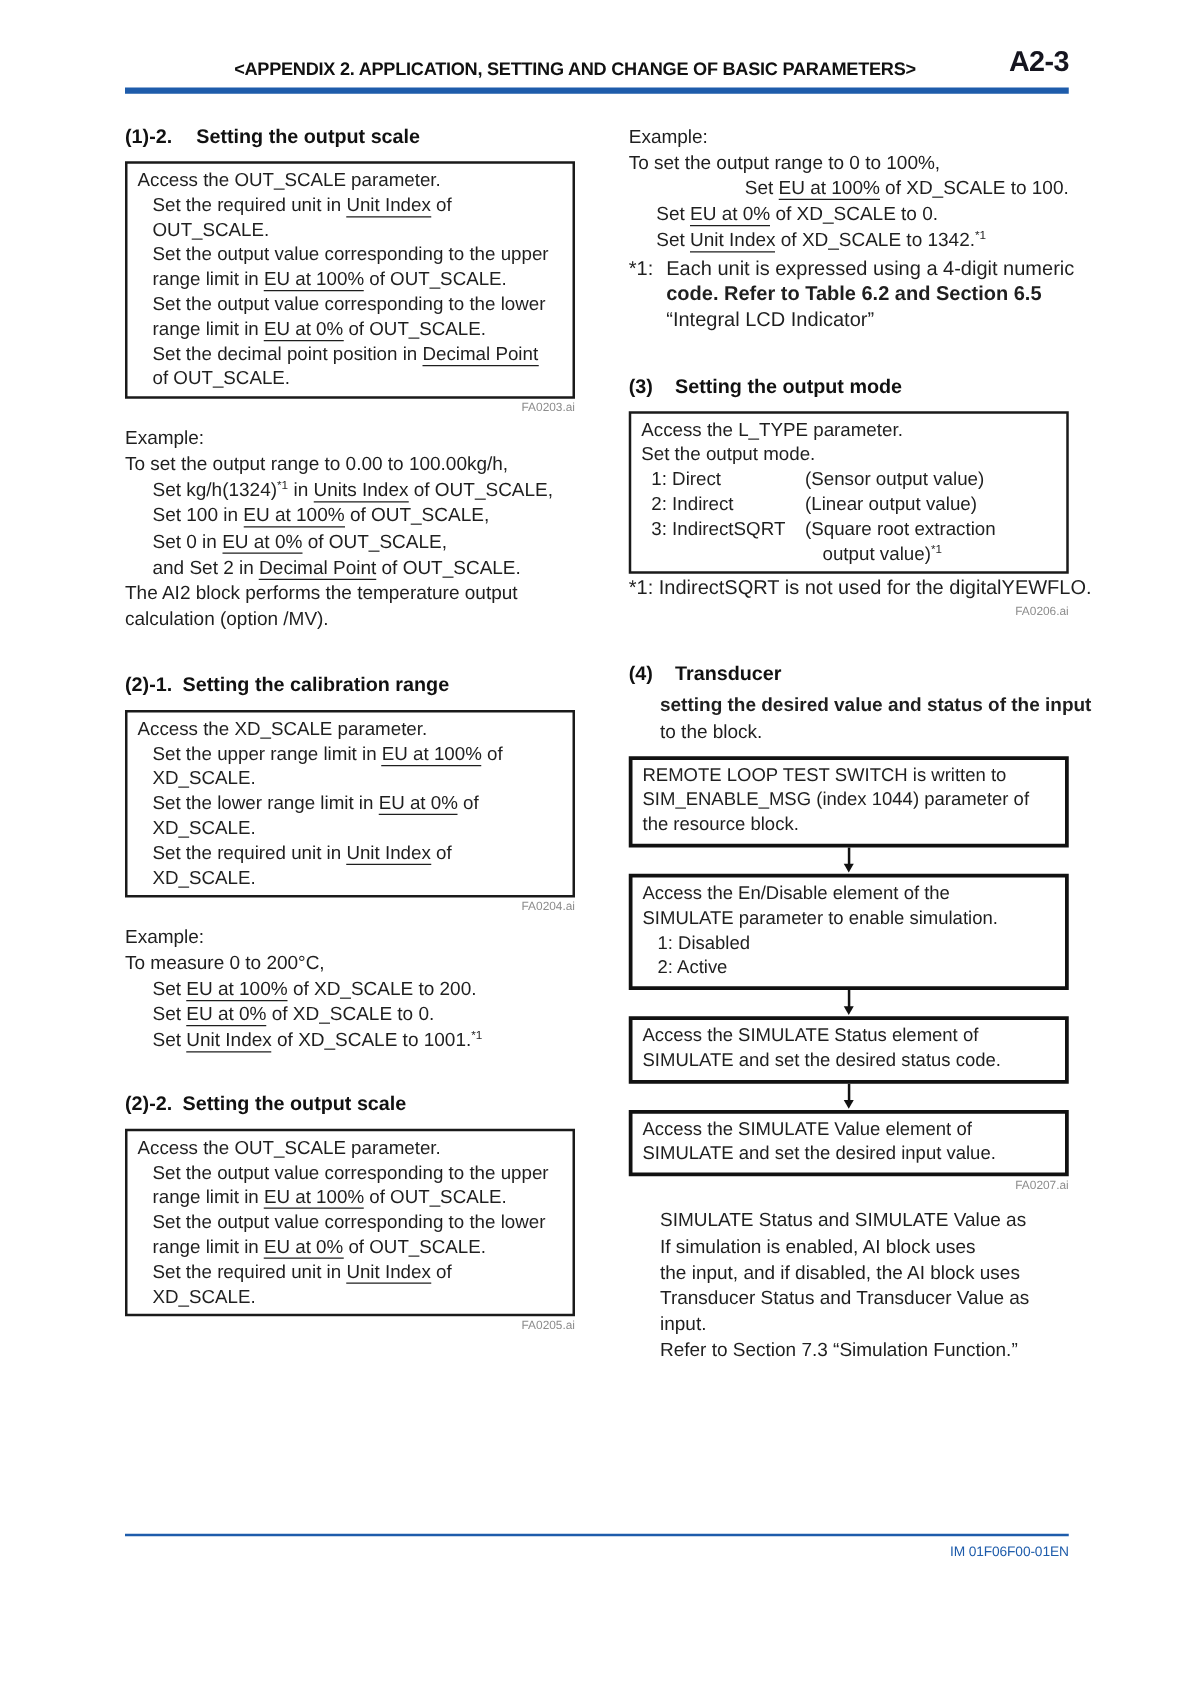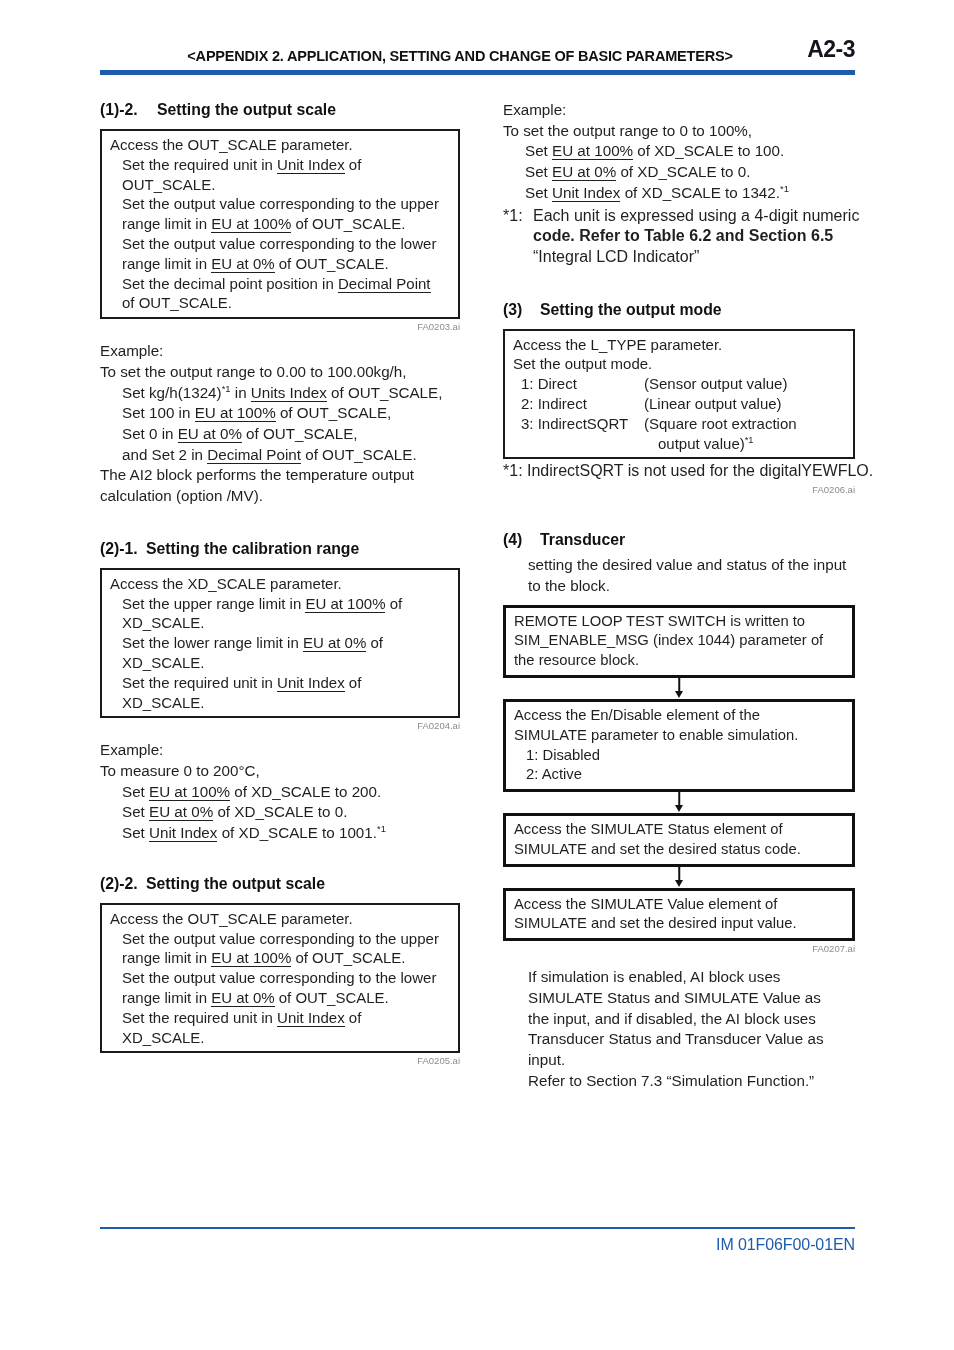--- a/index.html
+++ b/index.html
@@ -15,21 +15,21 @@
   }
   .page-num{
     position:absolute;top:36px;right:99px;
     font-size:23px;font-weight:bold;color:#15151f;letter-spacing:-0.5px;
   }
   .hdr-rule{position:absolute;top:70px;left:100px;width:755px;height:5px;background:#1e5cab;}
   
   .ftr-rule{position:absolute;top:1227px;left:100px;width:755px;height:2px;background:#1e5cab;}
   .ftr-doc{
     position:absolute;top:1236px;right:99px;
-    font-size:16px;color:#1e5cab;letter-spacing:-0.1px;
+    font-size:11px;color:#1e5cab;letter-spacing:-0.1px;
   }
   
   .col{position:absolute;top:100px;font-size:15.2px;line-height:20.7px;}
   .col-left{left:100px;width:360px;}
   .col-right{left:503px;width:352px;}
   
   .sec-h{display:flex;font-weight:bold;font-size:15.8px;line-height:19px;color:#111;margin:0;}
   .sec-h .num{flex:none;}
   .w57{width:57px;}
   .w46{width:46px;}
@@ -143,21 +143,21 @@
       </div>
     <div class="cap">FA0205.ai</div>
 
   </div>
 
   <div class="col col-right">
 
     <div>
         <div class="ln"><span>Example:</span></div>
         <div class="ln"><span>To set the output range to 0 to 100%,</span></div>
-        <div class="ln" style="padding-left: 22px;"><span>Set </span><span class="u">EU at 100%</span><span> of XD_SCALE to 100.</span></div>
+        <div class="ln" style="padding-left: 22px; text-align: right;"><span>Set </span><span class="u">EU at 100%</span><span> of XD_SCALE to 100.</span></div>
         <div class="ln" style="padding-left: 22px;"><span>Set </span><span class="u">EU at 0%</span><span> of XD_SCALE to 0.</span></div>
         <div class="ln" style="padding-left: 22px;"><span>Set </span><span class="u">Unit Index</span><span> of XD_SCALE to 1342.</span><sup>*1</sup></div>
       </div>
     <div class="fn mt24">
         <div class="ln"><span class="col-seg" style="width: 30px;">*1:</span><span>Each unit is expressed using a 4-digit numeric</span></div>
         <div class="ln" style="padding-left: 30px; font-weight: bold;"><span>code. Refer to Table 6.2 and Section 6.5</span></div>
         <div class="ln" style="padding-left: 30px;"><span>“Integral LCD Indicator”</span></div>
       </div>
 
     <div class="sec-h mt32">
@@ -175,21 +175,21 @@
     <div class="fn">
         <div class="ln"><span>*1: IndirectSQRT is not used for the digitalYEWFLO.</span></div>
       </div>
     <div class="cap">FA0206.ai</div>
 
     <div class="sec-h mt34">
       <span class="num w37">(4)</span>
       <span>Transducer</span>
     </div>
     <div class="intro">
-        <div class="ln" style="padding-left: 25px;"><span>setting the desired value and status of the input</span></div>
+        <div class="ln" style="padding-left: 25px; font-weight: bold;"><span>setting the desired value and status of the input</span></div>
         <div class="ln" style="padding-left: 25px;"><span>to the block.</span></div>
       </div>
 
     <div class="fbox flow">
         <div class="ln"><span>REMOTE LOOP TEST SWITCH is written to</span></div>
         <div class="ln"><span>SIM_ENABLE_MSG (index 1044) parameter of</span></div>
         <div class="ln"><span>the resource block.</span></div>
       </div>
     <div class="arrow">
         <div class="stem"></div>
@@ -213,22 +213,22 @@
         <div class="stem"></div>
         <div class="head"></div>
       </div>
     <div class="fbox">
         <div class="ln"><span>Access the SIMULATE Value element of</span></div>
         <div class="ln"><span>SIMULATE and set the desired input value.</span></div>
       </div>
     <div class="cap">FA0207.ai</div>
 
     <div class="outro">
+        <div class="ln" style="padding-left: 25px;"><span>SIMULATE Status and SIMULATE Value as</span></div>
         <div class="ln" style="padding-left: 25px;"><span>If simulation is enabled, AI block uses</span></div>
-        <div class="ln" style="padding-left: 25px;"><span>SIMULATE Status and SIMULATE Value as</span></div>
         <div class="ln" style="padding-left: 25px;"><span>the input, and if disabled, the AI block uses</span></div>
         <div class="ln" style="padding-left: 25px;"><span>Transducer Status and Transducer Value as</span></div>
         <div class="ln" style="padding-left: 25px;"><span>input.</span></div>
         <div class="ln" style="padding-left: 25px;"><span>Refer to Section 7.3 “Simulation Function.”</span></div>
       </div>
 
   </div>
 
   <div class="ftr-rule"></div>
   <div class="ftr-doc">IM 01F06F00-01EN</div>

